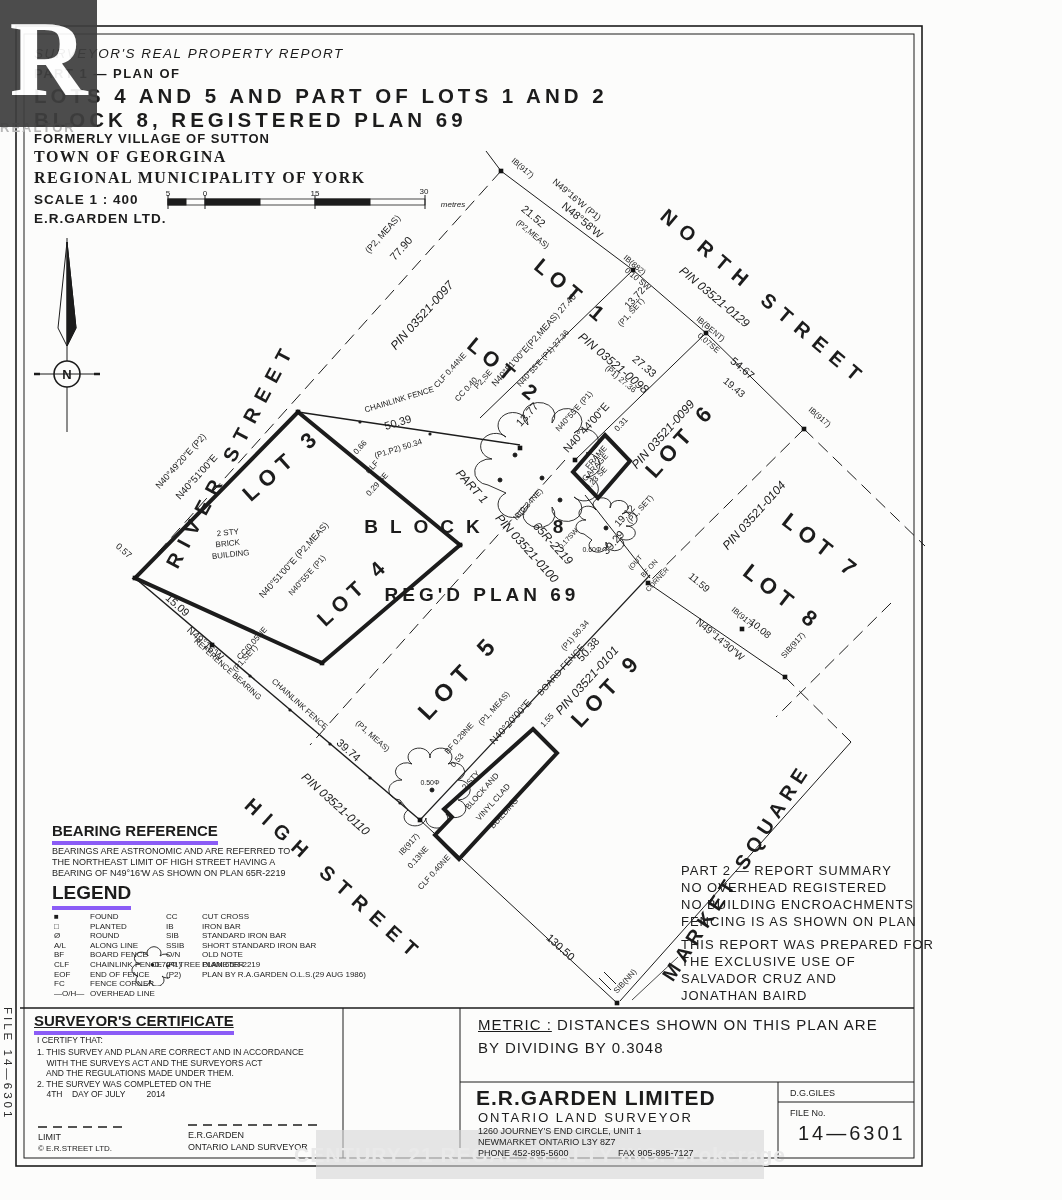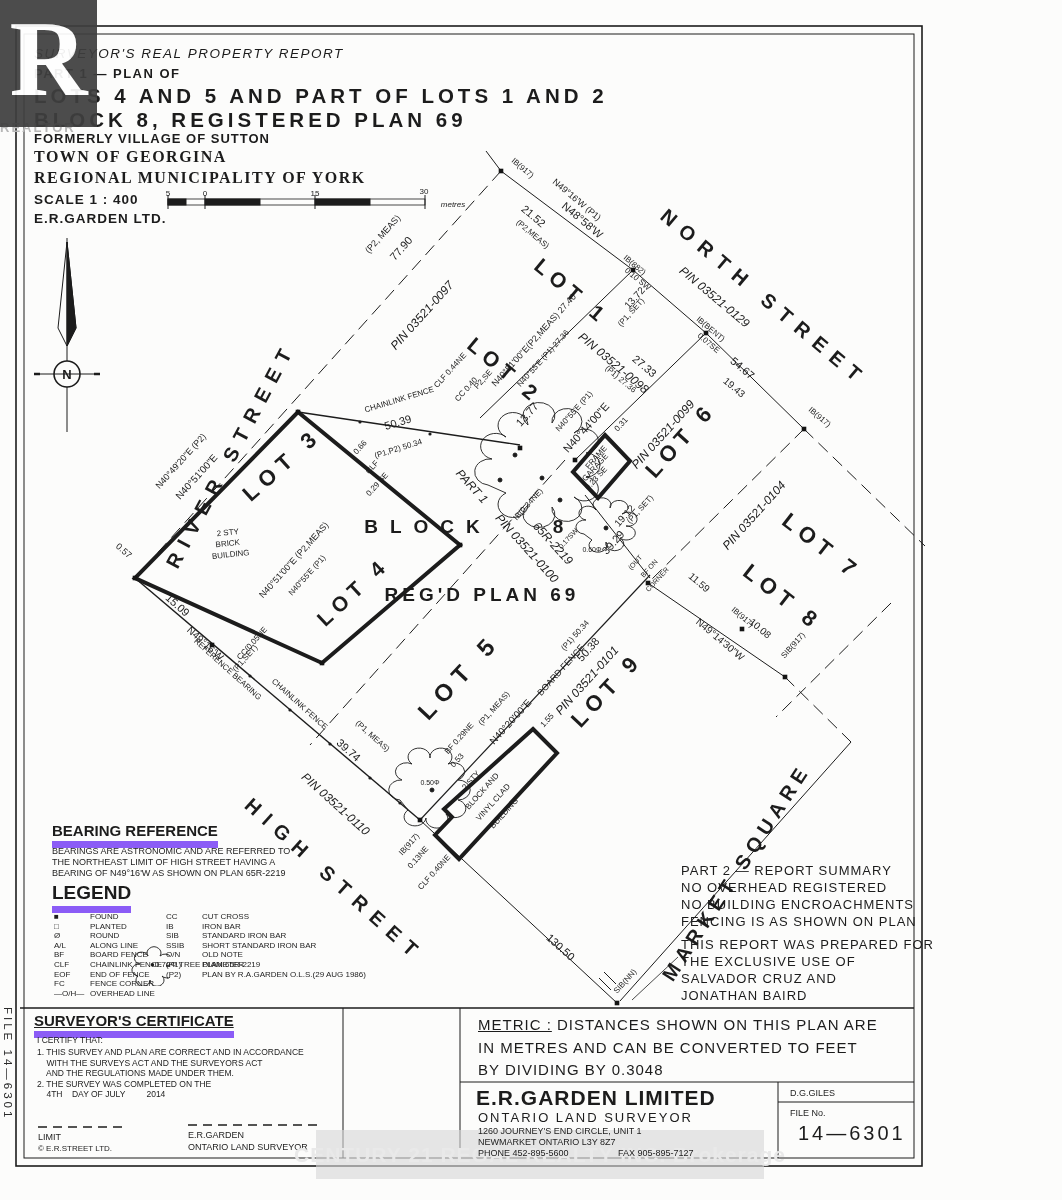--- a/index.html
+++ b/index.html
@@ -8,21 +8,21 @@
   .abs{position:absolute;white-space:nowrap;}
   svg text{font-family:"Liberation Sans",sans-serif;}
   
   .t1{font-style:italic;font-size:13.5px;letter-spacing:1.5px;}
   .t2{font-weight:bold;font-size:13px;letter-spacing:1.5px;}
   .tbig{font-weight:bold;font-size:20.5px;letter-spacing:4px;}
   .tmed{font-weight:bold;font-size:16px;letter-spacing:1.5px;font-family:Liberation Serif, serif;}
   .tsm{font-weight:bold;font-size:13px;letter-spacing:1px;text-align:right;}
   .t13{font-weight:bold;font-size:13.5px;letter-spacing:1px;}
   
-  .hdg{font-weight:bold;border-bottom:7px solid #8b5cf6;padding-bottom:2px;}
+  .hdg{font-weight:bold;border-bottom:4px solid #8b5cf6;padding-bottom:2px;}
   .small{font-size:8.5px;line-height:10.5px;}
   .leg-row{display:flex;font-size:8px;line-height:9.6px;}
   .leg-row .sym{width:36px;flex:0 0 36px;}
   .p2line{font-size:13px;line-height:17px;letter-spacing:1px;}
   .wm-banner{background:rgba(214,214,214,.62);color:#e9e9e9;font-weight:bold;font-size:21px;letter-spacing:1px;display:flex;align-items:center;justify-content:center;z-index:4;}
   .z6{z-index:6;}
   .realtor-box{background:#3f3f3f;opacity:.93;color:#fff;z-index:7;display:flex;align-items:flex-start;justify-content:center;}
   .file-side{transform:rotate(90deg);transform-origin:0 0;font-size:11.5px;letter-spacing:3px;color:#2a2a2a;}
 </style>
 </head>
@@ -374,21 +374,20 @@
     <div class="abs small" style="left:37px;top:1035px;">I CERTIFY THAT:</div>
     <div class="abs small" style="left:37px;top:1047px;white-space:pre;" id="cert-items"><div>1. THIS SURVEY AND PLAN ARE CORRECT AND IN ACCORDANCE</div><div>    WITH THE SURVEYS ACT AND THE SURVEYORS ACT</div><div>    AND THE REGULATIONS MADE UNDER THEM.</div><div>2. THE SURVEY WAS COMPLETED ON THE</div><div>    4TH    DAY OF JULY         2014</div></div>
     <div class="abs" style="left:38px;top:1132px;font-size:9px;">LIMIT</div>
     <div class="abs" style="left:38px;top:1144px;font-size:8px;">©  E.R.STREET LTD.</div>
     <div class="abs" style="left:188px;top:1130px;font-size:9px;">E.R.GARDEN</div>
     <div class="abs" style="left:188px;top:1142px;font-size:9px;">ONTARIO LAND SURVEYOR</div>
   </div>
 
   <div class="abs" style="left:478px;top:1014px;font-size:15px;line-height:22.5px;letter-spacing:1px;">
     <div><span style="text-decoration:underline;">METRIC :</span><span>  DISTANCES SHOWN ON THIS PLAN ARE</span></div>
-    <div>IN METRES AND CAN BE CONVERTED TO FEET</div>
     <div>BY DIVIDING BY 0.3048</div>
   </div>
 
   <div>
     <div class="abs" style="left:476px;top:1086px;font-size:21px;font-weight:bold;letter-spacing:1px;">E.R.GARDEN LIMITED</div>
     <div class="abs" style="left:478px;top:1110px;font-size:13px;letter-spacing:2px;">ONTARIO LAND SURVEYOR</div>
     <div class="abs z6" style="left:478px;top:1126px;font-size:9px;">1260 JOURNEY'S END CIRCLE, UNIT 1</div>
     <div class="abs z6" style="left:478px;top:1137px;font-size:9px;">NEWMARKET ONTARIO   L3Y 8Z7</div>
     <div class="abs z6" style="left:478px;top:1148px;font-size:9px;">PHONE 452-895-5600</div>
     <div class="abs z6" style="left:618px;top:1148px;font-size:9px;">FAX 905-895-7127</div>

